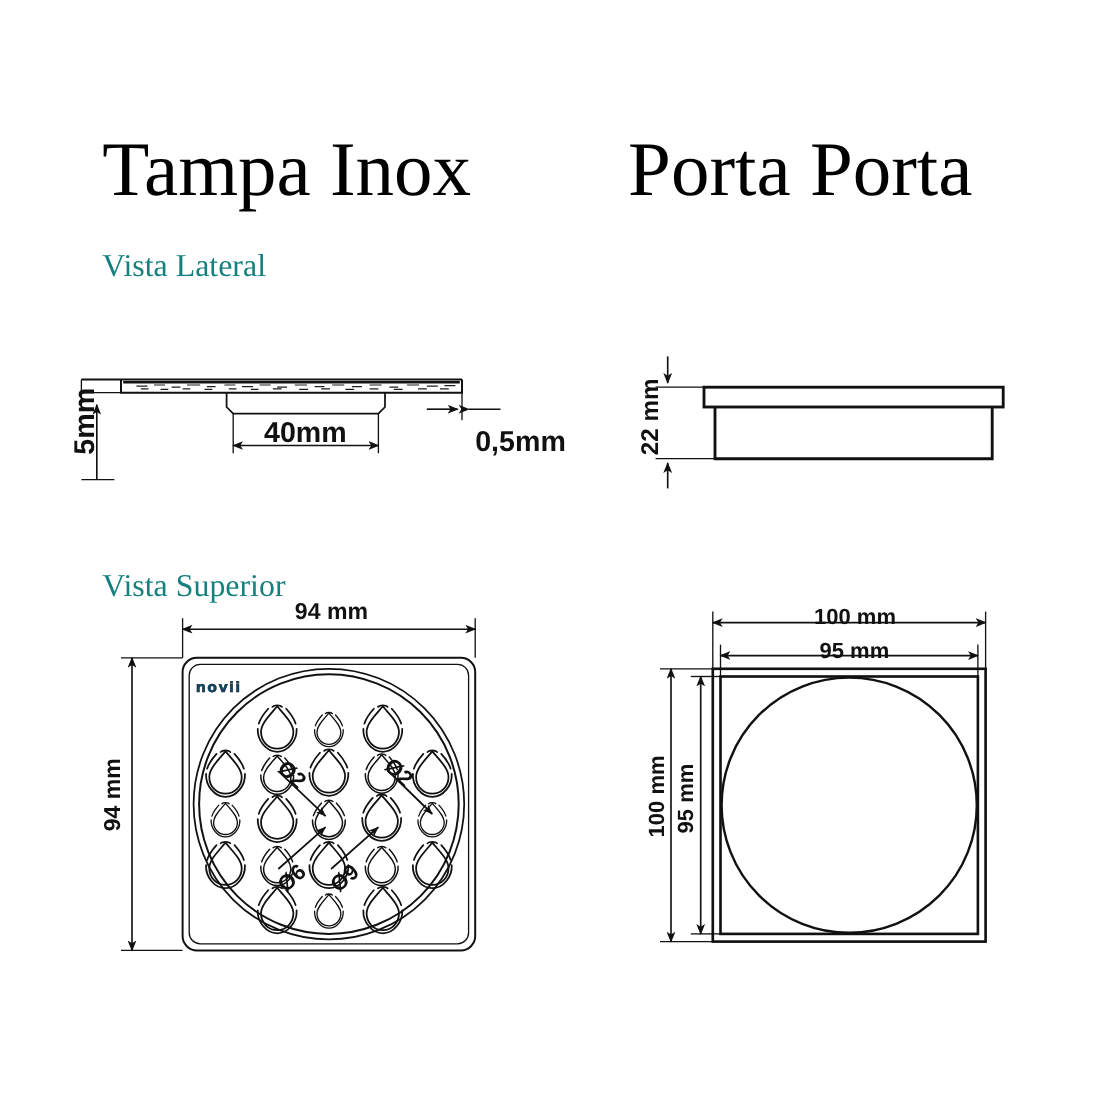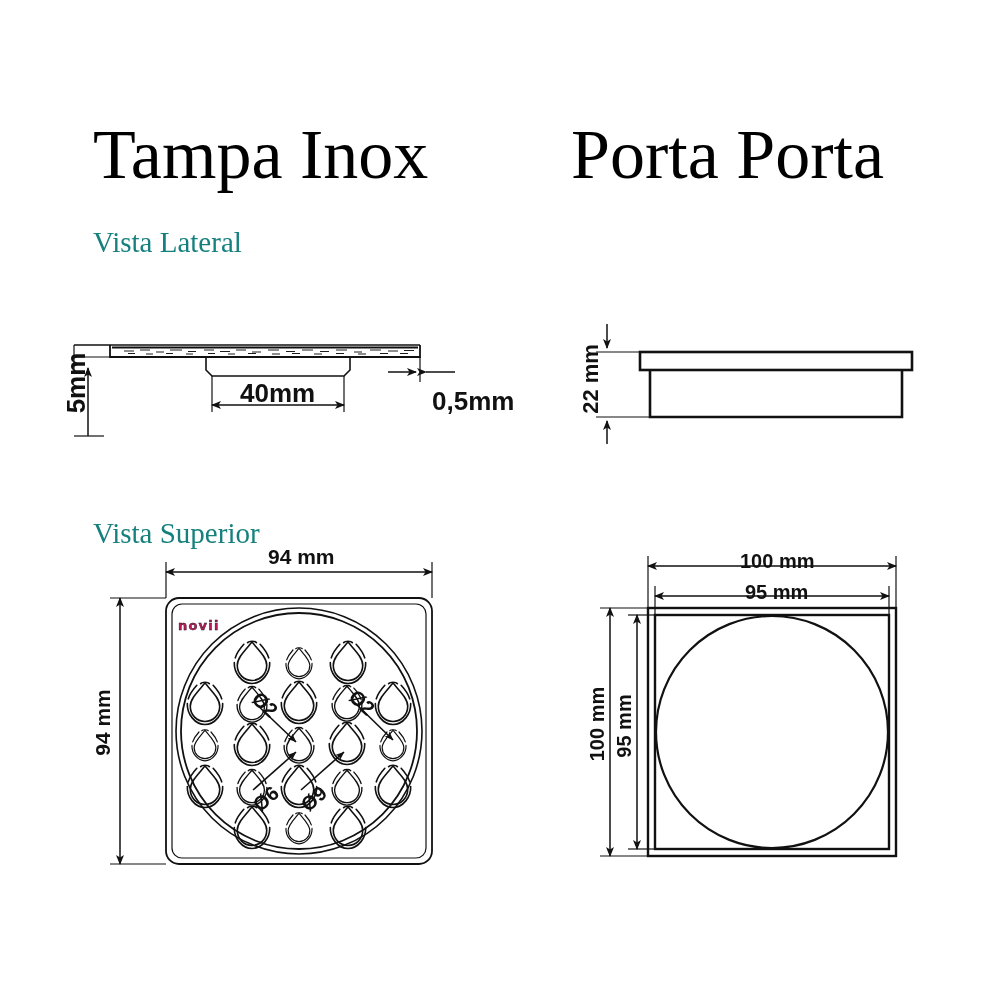--- a/index.html
+++ b/index.html
@@ -227,21 +227,21 @@
 
   <div class="dimtext" style="left:432px; top:350px; font-size:26px;margin-top:38px;">0,5mm</div>
 
   <div class="dimtext vert" style="left:556px; top:368px; font-size:22px; transform:rotate(-90deg);">22 mm</div>
 
   <div class="dimtext" style="left:268px; top:546px; font-size:21px;">94 mm</div>
 
   <div class="dimtext vert" style="left:69px; top:712px; font-size:21px; transform:rotate(-90deg);">94 mm</div>
 
   <div style="position:absolute; left:178px; top:618px; font-family:'DejaVu Sans', sans-serif;
-              font-size:13px; font-weight:bold; letter-spacing:1.2px; color:#be185d;
+              font-size:13px; font-weight:bold; letter-spacing:1.2px; color:#0c4a6e;
               -webkit-text-stroke:0.4px #111;">novii</div>
 
   <div class="dimtext" style="left:262px; top:688px; font-size:20px; transform:rotate(43deg); transform-origin:0 0;">Ø2</div>
 
   <div class="dimtext" style="left:359px; top:686px; font-size:20px; transform:rotate(43deg); transform-origin:0 0;">Ø2</div>
 
   <div class="dimtext" style="left:249px; top:800px; font-size:20px; transform:rotate(-41deg); transform-origin:0 0;">Ø6</div>
 
   <div class="dimtext" style="left:297px; top:800px; font-size:20px; transform:rotate(-41deg); transform-origin:0 0;">Ø9</div>
 

